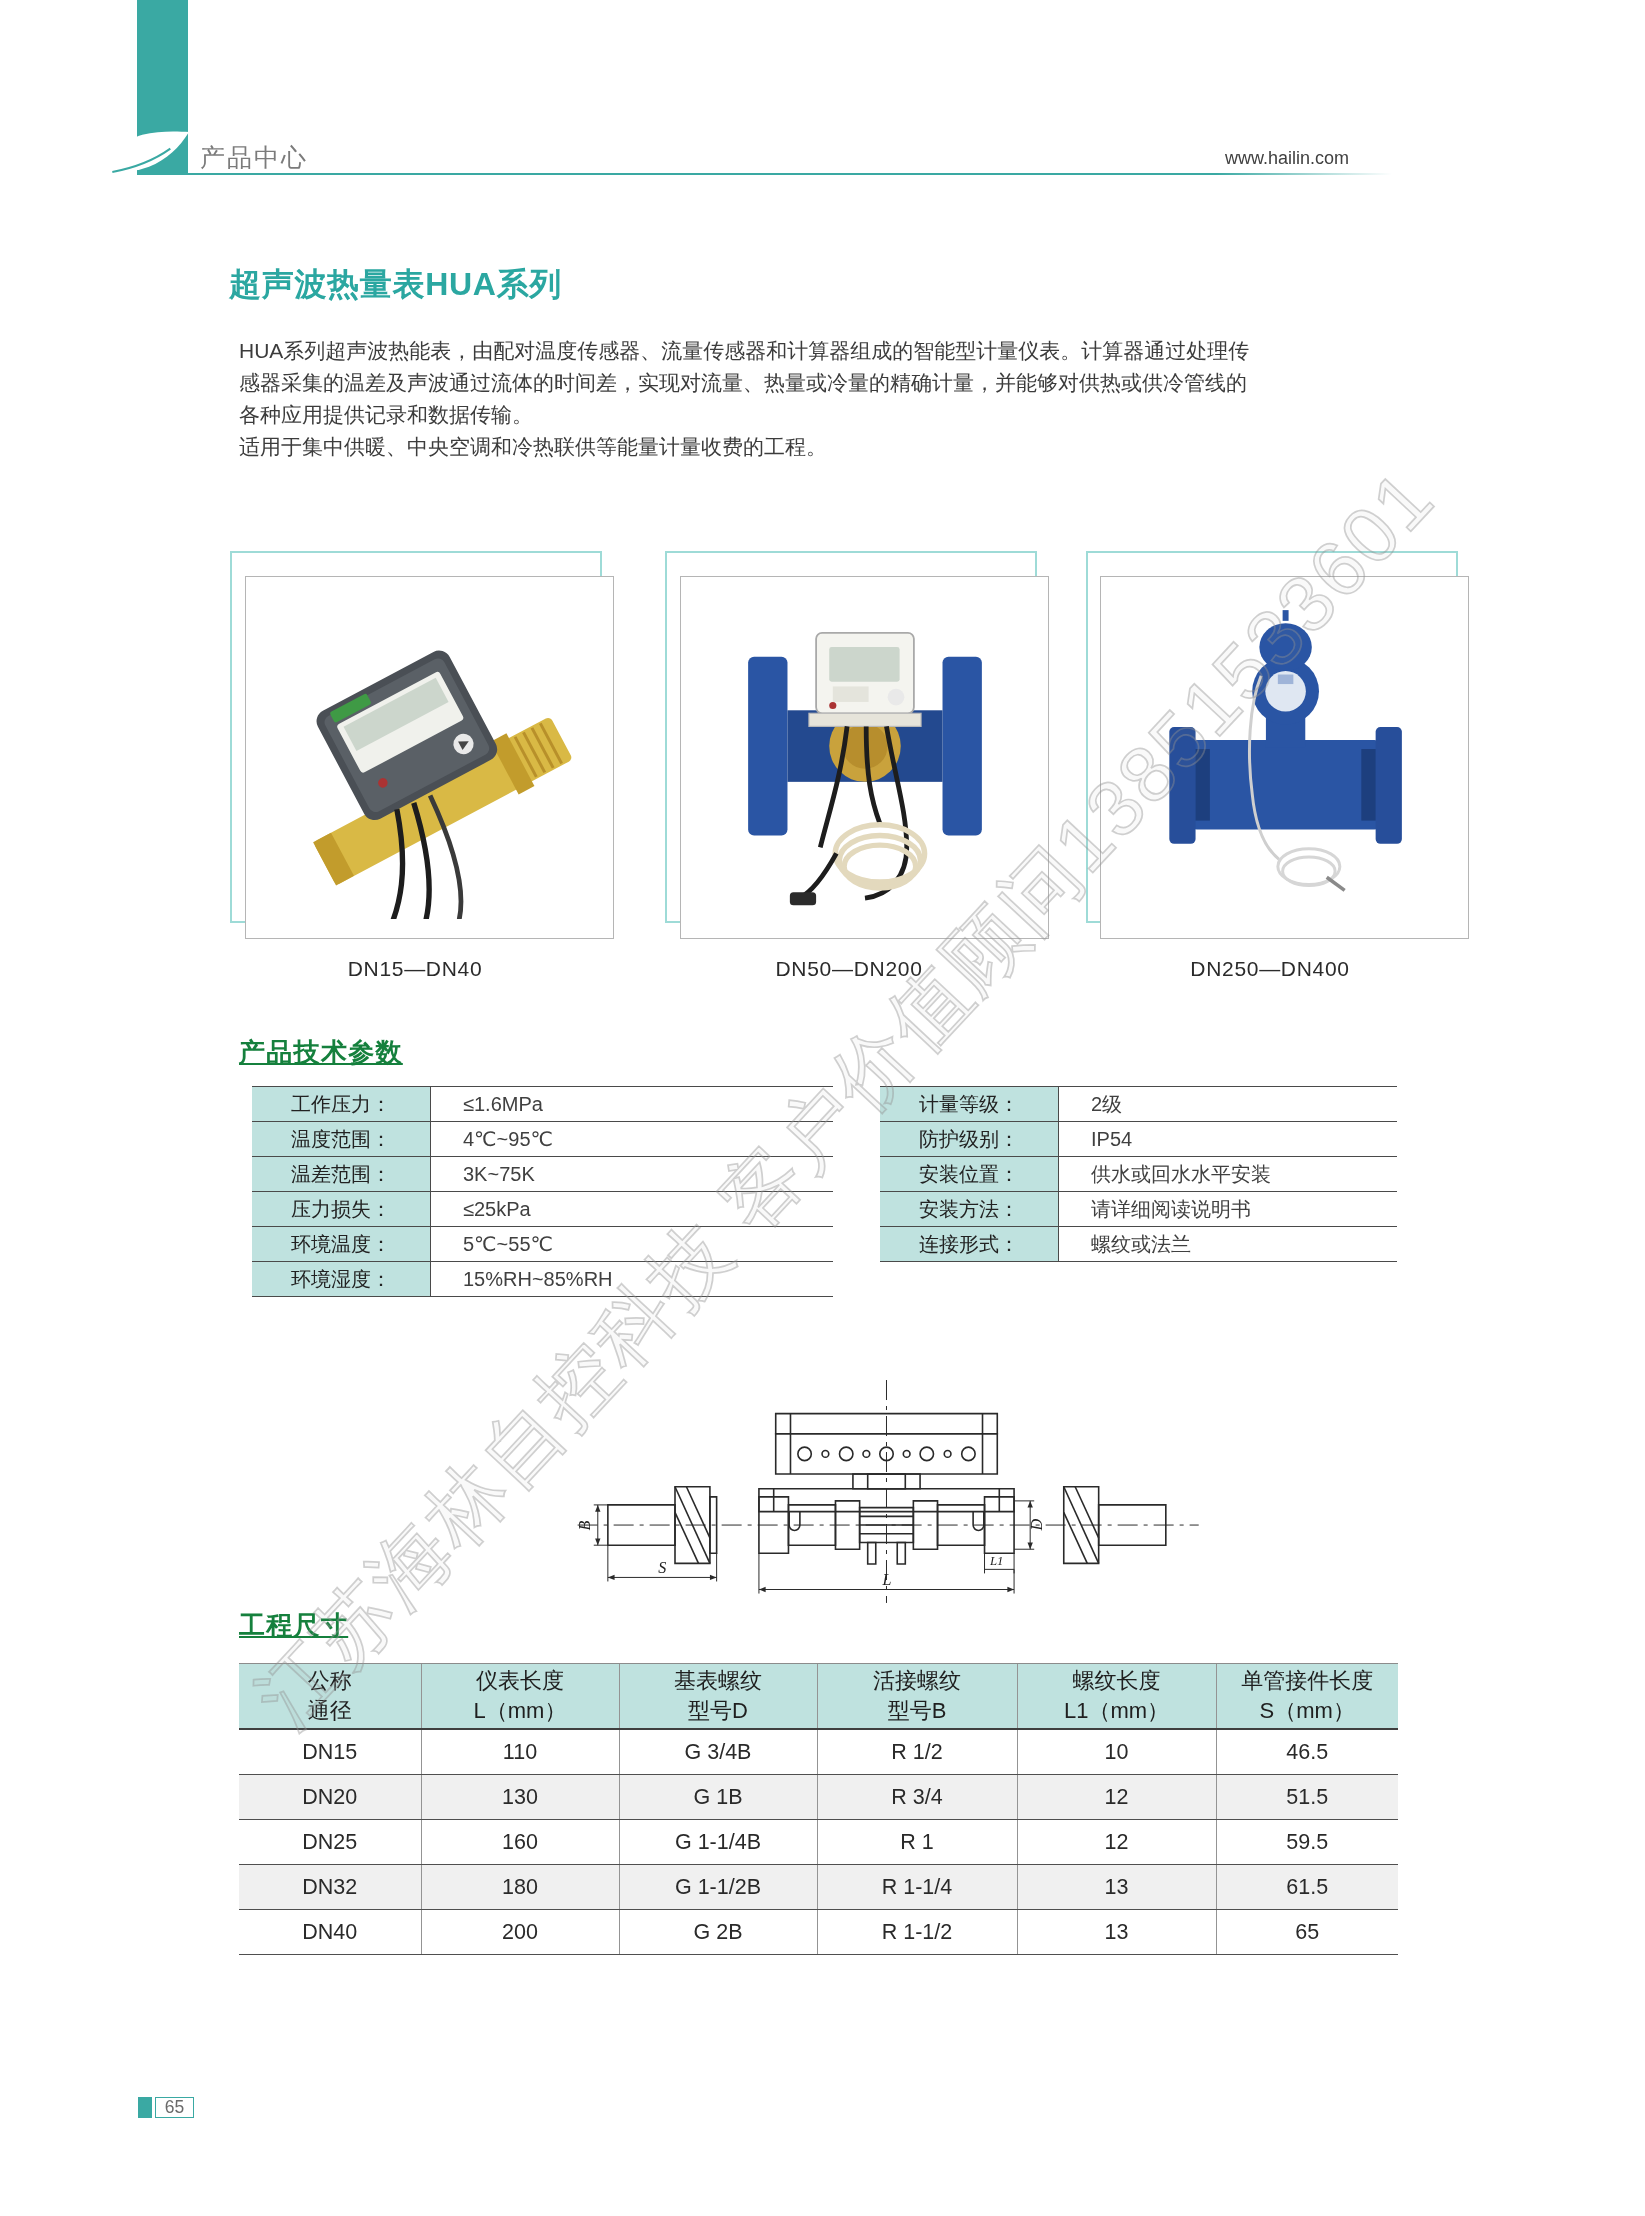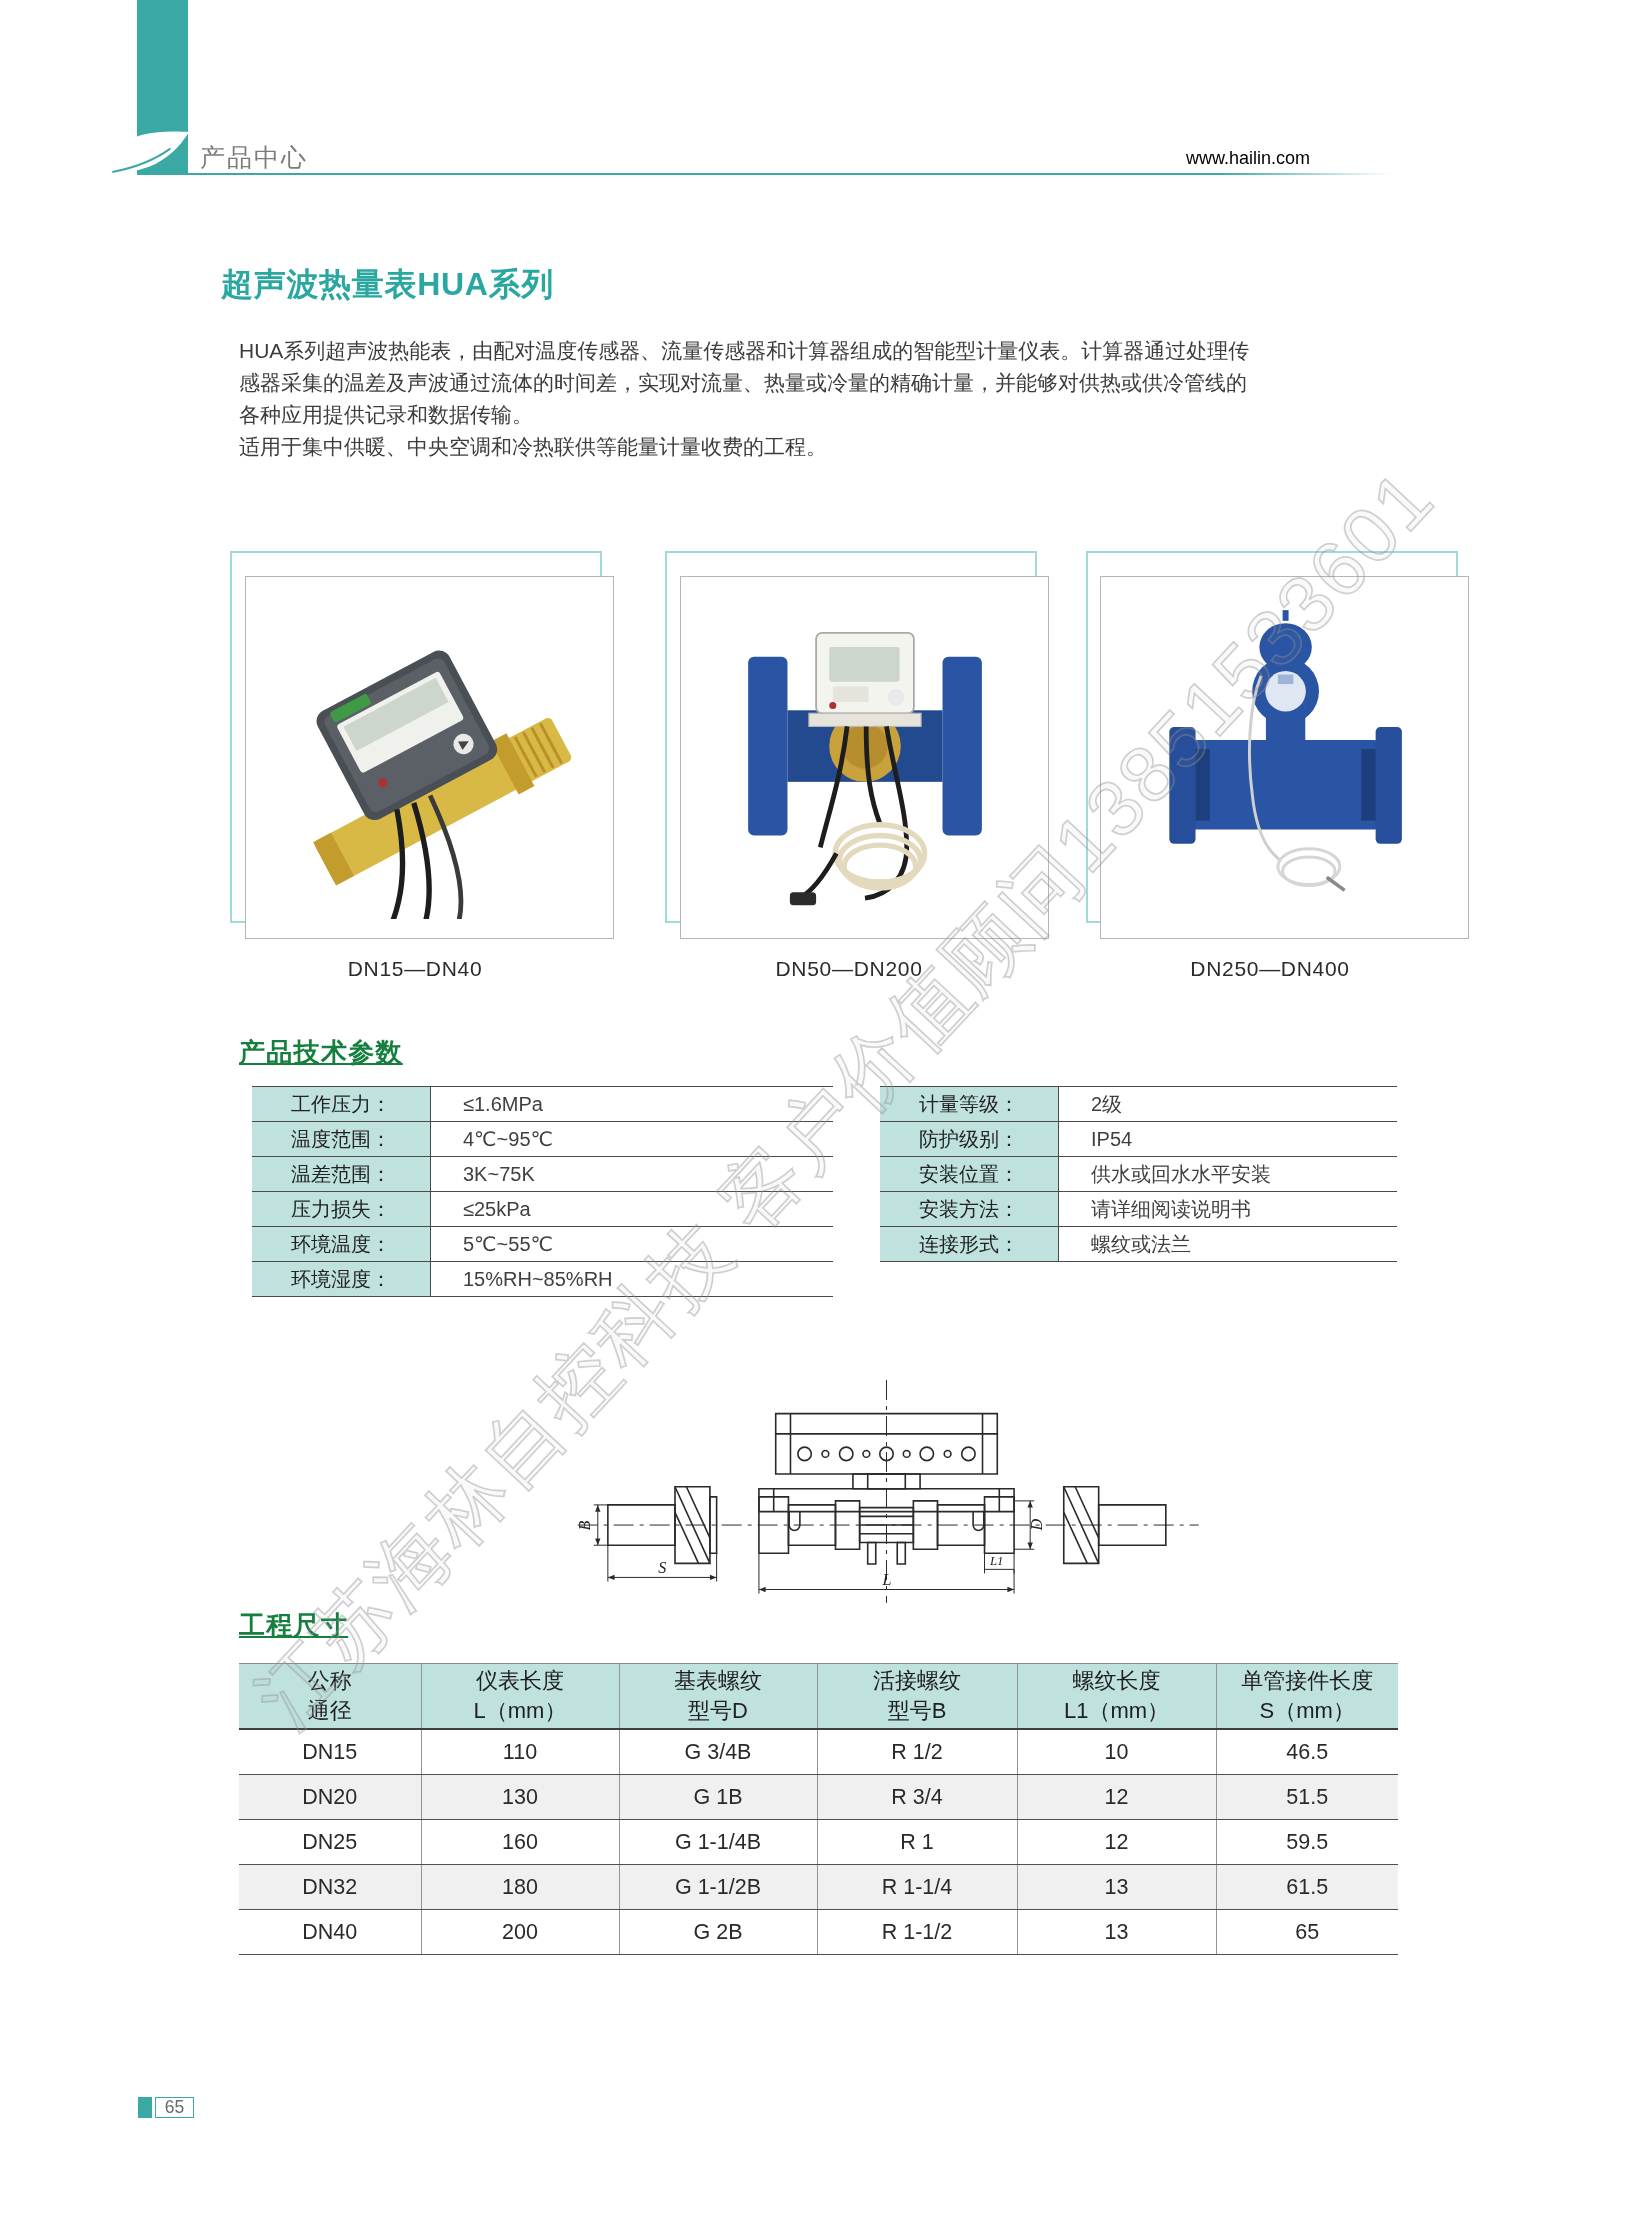--- a/index.html
+++ b/index.html
@@ -3,26 +3,26 @@
 <meta charset="utf-8">
 <style>
   html,body{margin:0;padding:0;background:#ffffff;}
   body{font-family:"Liberation Sans","DejaVu Sans",sans-serif;color:#2b2b2b;}
   #page{position:relative;width:1645px;height:2216px;background:#fff;overflow:hidden;border-radius:9px;}
 
   
   .teal-bar{position:absolute;left:137px;top:0;width:51px;height:174px;background:#3aa9a3;}
   .leaf{position:absolute;left:110px;top:130px;width:82px;height:44px;z-index:2;}
   .section-name{position:absolute;left:200px;top:141px;font-size:25px;color:#7b7b7b;letter-spacing:2px;}
-  .site{position:absolute;left:1186px;top:148px;width:202px;text-align:left;font-size:18px;color:#000000;}
+  .site{position:absolute;left:1186px;top:148px;width:202px;text-align:center;font-size:18px;color:#404040;}
   .header-rule{position:absolute;left:137px;top:173px;width:1255px;height:2px;
     background:linear-gradient(to right,#3aa9a3 0%,#3aa9a3 86%,rgba(58,169,163,0) 100%);}
 
   
-  .doc-title{position:absolute;left:221px;top:263px;font-size:32px;font-weight:bold;color:#2ba7a1;letter-spacing:0.7px;}
+  .doc-title{position:absolute;left:229px;top:263px;font-size:32px;font-weight:bold;color:#2ba7a1;letter-spacing:0.7px;}
   .desc{position:absolute;left:239px;top:335px;width:1149px;font-size:21px;line-height:32px;color:#3c3c3c;white-space:pre-line;}
 
   
   .pframe-teal{position:absolute;top:551px;width:368px;height:368px;border:2px solid #9edbd7;background:transparent;}
   .pframe-gray{position:absolute;top:576px;width:367px;height:361px;border:1.3px solid #b5b5b5;background:#fff;display:flex;align-items:center;justify-content:center;}
   .caption{position:absolute;top:957px;width:202px;text-align:center;font-size:21px;color:#2b2b2b;letter-spacing:0.7px;}
 
   
   .sec-title{position:absolute;left:239px;font-size:26px;font-weight:bold;color:#15803d;letter-spacing:1.3px;text-decoration:underline;}
 

